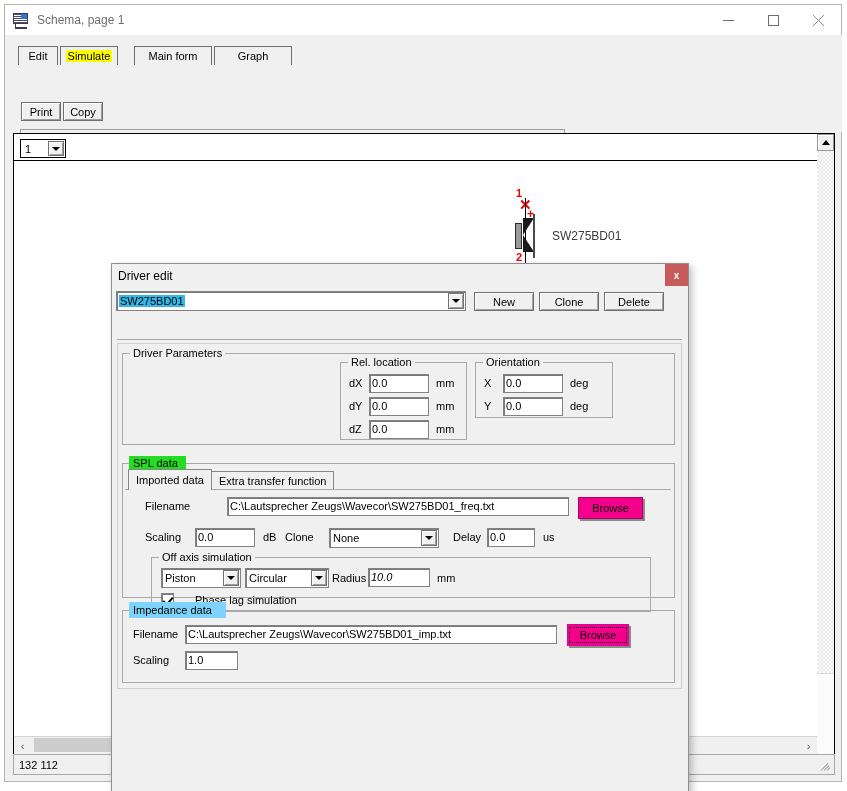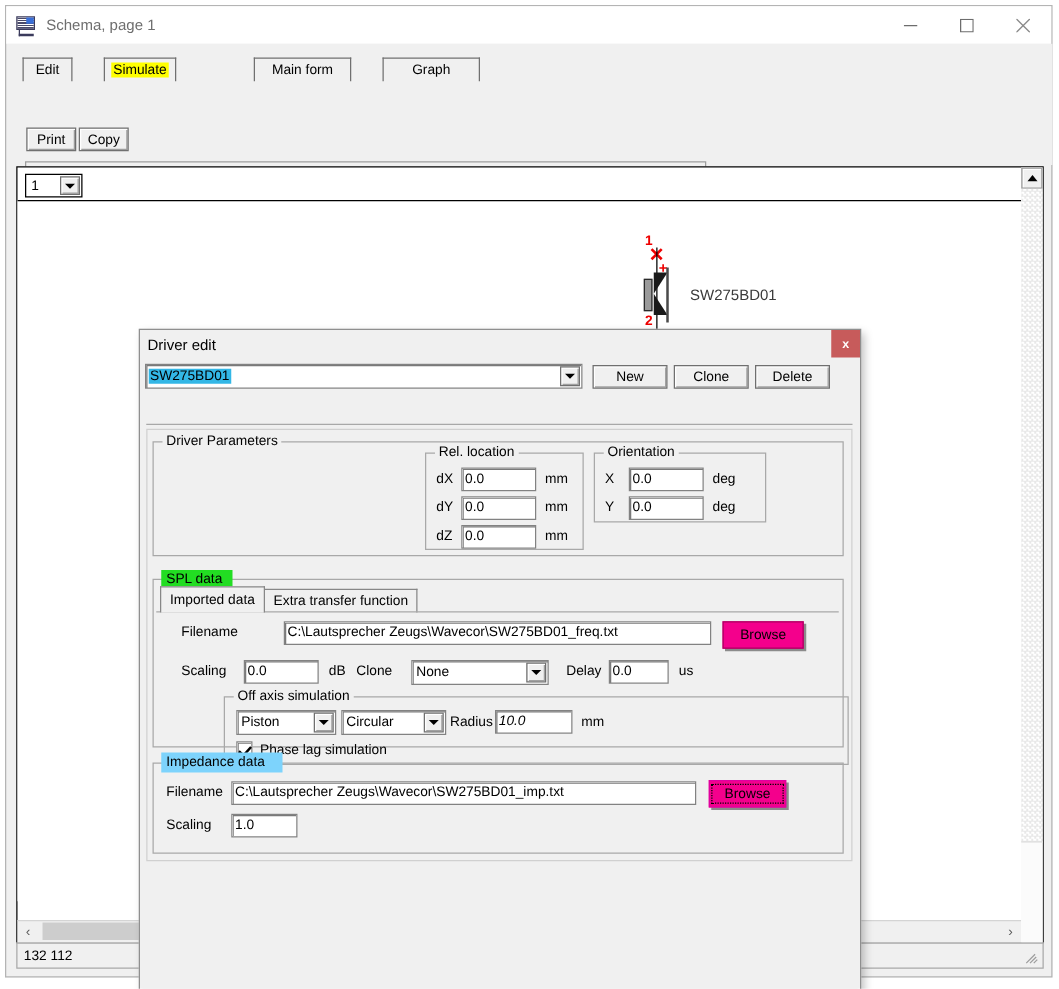--- a/index.html
+++ b/index.html
@@ -85,21 +85,20 @@
     height: 97px;
     background: #f0f0f0;
   }
   
   #tab-strip {
     position: absolute;
     left: 12px; top: 11px;
     height: 19px;
     display: flex;
     align-items: flex-start;
-    gap: 23px;
   }
   .top-tab {
     height: 19px;
     box-sizing: border-box;
     background: #f0f0f0;
     border: 1px solid #707070;
     border-bottom: none;
     display: flex; align-items: center; justify-content: center;
     font-size: 11px;
     color: #000;
@@ -504,21 +503,21 @@
     left: 5px; top: 6px;
     display: flex; align-items: flex-end;
     height: 20px;
   }
   #spl-tabline {
     position: absolute;
     left: 2px; top: 25px;
     right: 3px; height: 1px;
     background: #a8a8a8;
   }
-  #gb-offaxis { left: 28px; top: 93px; width: 500px; height: 55px; margin-left: 28px; }
+  #gb-offaxis { left: 28px; top: 93px; width: 500px; height: 55px; }
   .combofield {
     position: absolute;
     background: #ffffff;
     border: 1px solid #828282;
     box-sizing: border-box;
     box-shadow: inset 1px 1px 0 #7a7a7a;
     height: 20px;
     display: flex; align-items: center;
   }
   .combofield .cf-val { flex: 1; padding-left: 3px; font-size: 11px; }
@@ -527,20 +526,21 @@
     background: #f0f0f0;
     border: 1px solid #707070;
     box-sizing: border-box;
     box-shadow: inset 1px 1px 0 #ffffff, inset -1px -1px 0 #a0a0a0;
     display: flex; align-items: center; justify-content: center;
   }
   .checkbox-row {
     position: absolute;
     display: flex; align-items: center;
     font-size: 11px;
+    gap: 15px;
   }
   .cb-box {
     width: 13px; height: 13px;
     background: #ffffff;
     border: 1px solid #828282;
     box-shadow: inset 1px 1px 0 #7a7a7a;
     box-sizing: border-box;
     margin-right: 6px;
     position: relative;
   }

